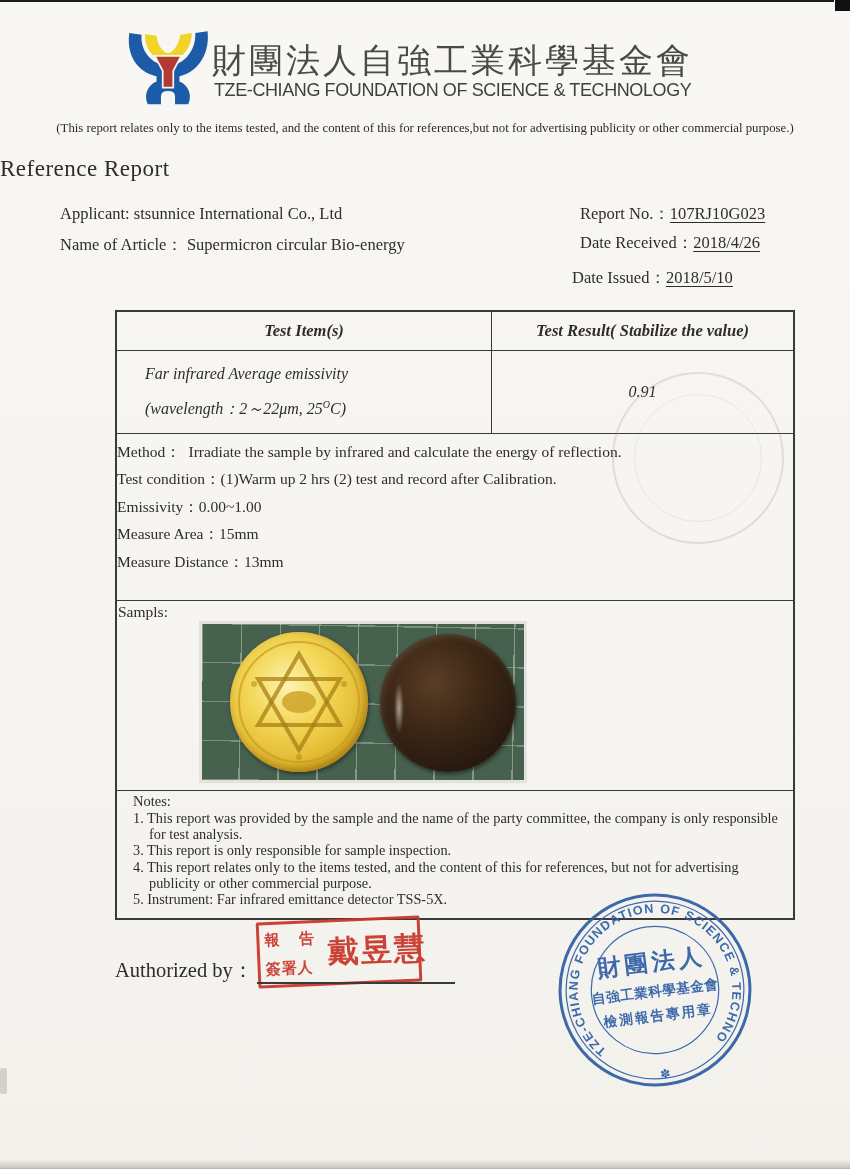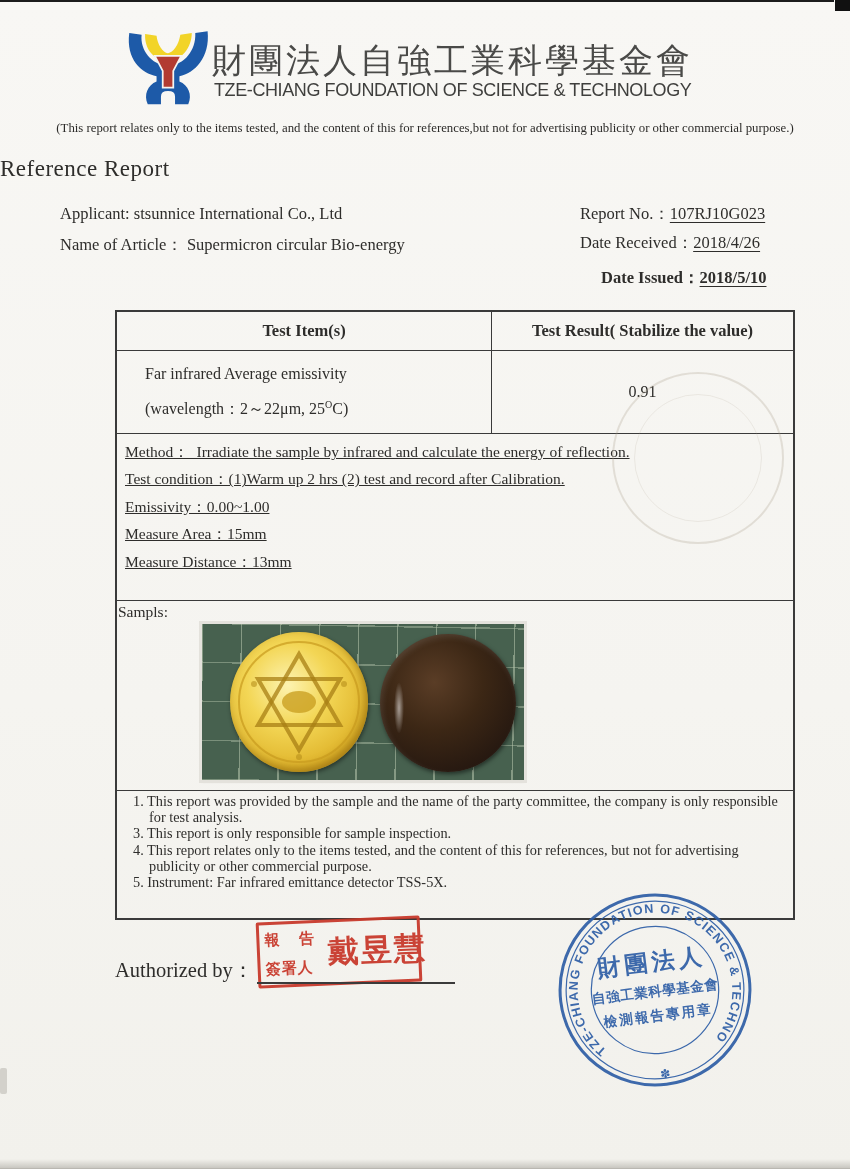--- a/index.html
+++ b/index.html
@@ -21,37 +21,37 @@
   .org-en{left:214px;top:80px;width:460px;font-family:"Liberation Sans",sans-serif;
           font-size:18px;letter-spacing:-0.4px;color:#3f3f3d;white-space:nowrap;}
   .disclaimer{left:0;top:121px;width:850px;text-align:center;font-size:12.8px;color:#2c2b29;}
   .report-title{left:0;top:156px;width:850px;font-size:23px;letter-spacing:0.5px;}
   
   .info-line{font-size:16.5px;white-space:nowrap;}
   .i-app{left:60px;top:204px;}
   .i-art{left:60px;top:234px;}
   .i-rno{left:580px;top:203px;}
   .i-drec{left:580px;top:232px;}
-  .i-diss{left:601px;top:267px;font-weight:bold;}
+  .i-diss{left:572px;top:267px;}
   .uval{text-decoration:underline;text-underline-offset:3px;}
   
   .doc-table{left:115px;top:310px;width:676px;border:2px solid #3a3a3a;background:transparent;}
-  .t-row{display:flex;}
+  .t-row{display:flex;font-style:italic;}
   .t-cell{box-sizing:border-box;}
   .t-c1{width:375px;border-right:1.5px solid #3a3a3a;}
   .t-c2{flex:1;}
   .t-head{height:38px;align-items:center;}
   .t-head .t-cell{display:flex;align-items:center;justify-content:center;
                   font-weight:bold;font-size:16.5px;height:100%;}
   .t-res{height:82px;border-top:1.5px solid #3a3a3a;}
   .t-res .t-c1{padding:7px 0 0 28px;font-size:16px;line-height:31px;}
   .t-res .t-c2{display:flex;align-items:center;justify-content:center;font-size:16px;}
   sup.deg{font-size:10px;vertical-align:super;}
   .box{border-top:1.5px solid #3a3a3a;box-sizing:border-box;position:relative;}
-  .box-method{height:167px;padding:4px 8px;text-decoration:underline;}
+  .box-method{height:167px;padding:4px 0;}
   .m-line{font-size:15.5px;line-height:27.4px;white-space:pre-wrap;}
   .box-samples{height:190px;padding:2px 1px;}
   .s-label{font-size:15.5px;}
   
   .photo{position:absolute;left:85px;top:23px;width:322px;height:156px;
          background:#47614f;box-shadow:0 0 0 3px #e4e2dc, 0 1px 3px rgba(0,0,0,.25);overflow:hidden;}
   .photo .grid{position:absolute;inset:0;
     background-image:
       repeating-linear-gradient(91deg,rgba(185,200,175,.55) 0 1.5px,rgba(0,0,0,0) 1.5px 39px),
       repeating-linear-gradient(1deg,rgba(185,200,175,.45) 0 1.5px,rgba(0,0,0,0) 1.5px 39px);}
@@ -152,20 +152,21 @@
             <circle cx="69" cy="125" r="3" fill="#b8901a" opacity="0.6"></circle>
           </svg>
         </div>
         <div class="disc">
           <div class="gleam"></div>
         </div>
       </div>
     </div>
 
     <div class="box box-notes">
+      <div class="n-label">Notes:</div>
       <div class="n-item">1. This report was provided by the sample and the name of the party committee, the company is only responsible for test analysis.</div>
       <div class="n-item">3. This report is only responsible for sample inspection.</div>
       <div class="n-item">4. This report relates only to the items tested, and the content of this for references, but not for advertising publicity or other commercial purpose.</div>
       <div class="n-item">5. Instrument: Far infrared emittance detector TSS-5X.</div>
     </div>
   </div>
 
   <div class="abs emboss">
     <div class="inner"></div>
   </div>

